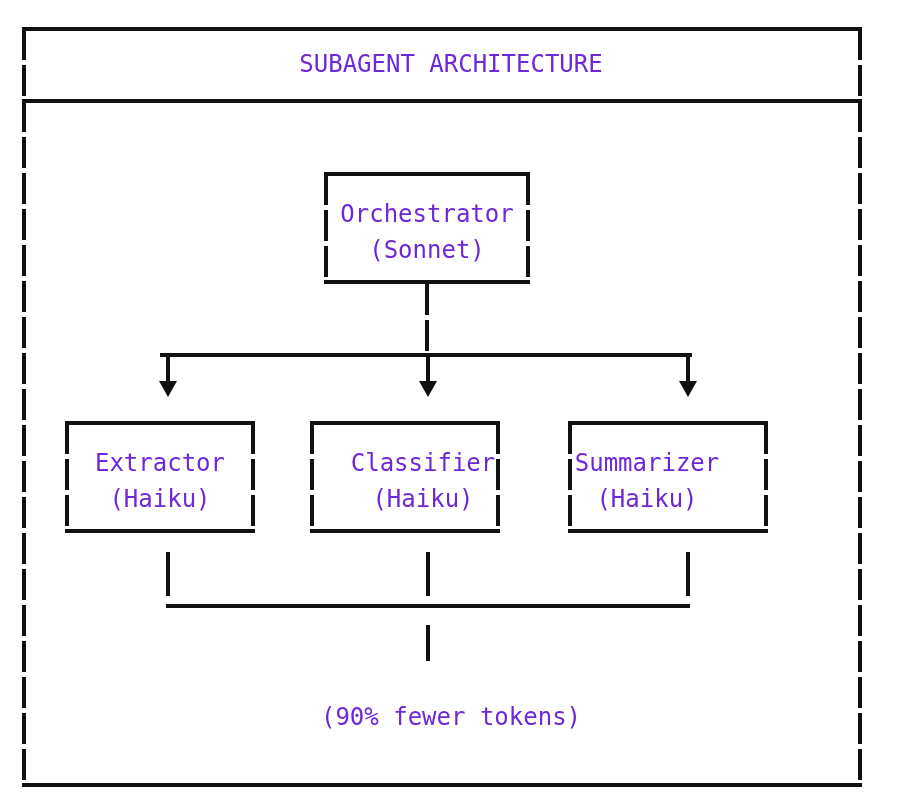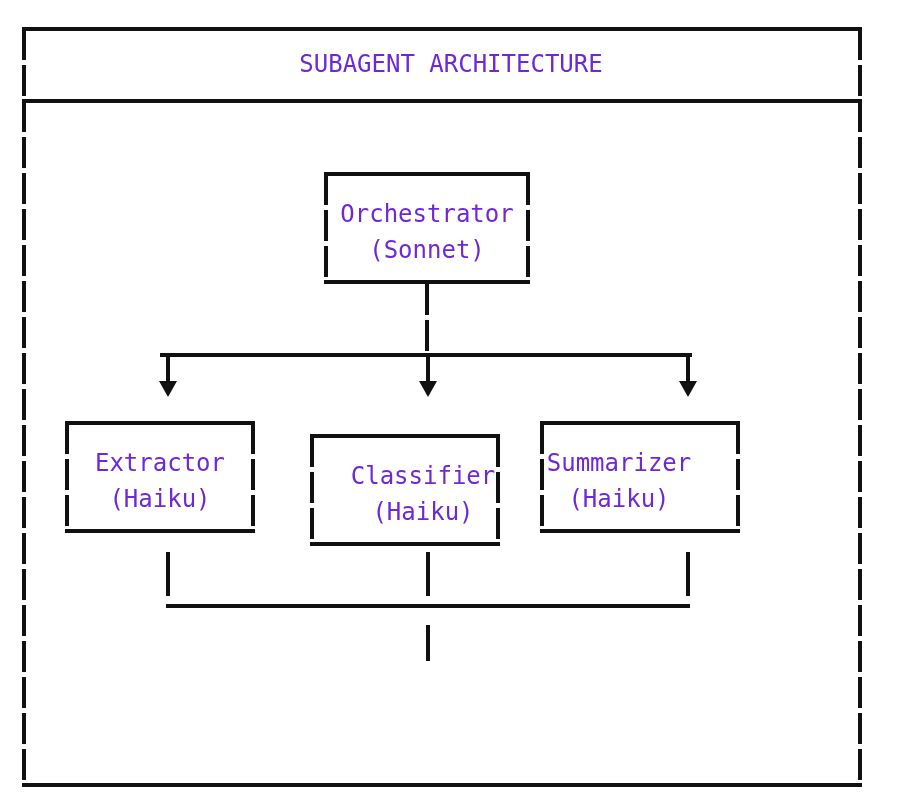--- a/index.html
+++ b/index.html
@@ -136,40 +136,41 @@
 
   <div class="node-box" style="left:65px; top:421px; width:190px; height:80px;">
     <div class="hline" style="left:0px; top:0px; width:190px;"></div>
     <div class="hline" style="left:0px; top:108px; width:190px;"></div>
     <div class="vline" style="left:0px; top:2px; height:108px;"></div>
     <div class="vline" style="left:186px; top:2px; height:108px;"></div>
     <div class="mono-text box-label lbl" style="top:24px;">Extractor</div>
     <div class="mono-text box-label lbl" style="top:60px;">(Haiku)</div>
   </div>
 
-  <div class="node-box" style="left:310px; top:434px; width:226px; height:112px;text-decoration:underline;">
+  <div class="node-box" style="left:310px; top:421px; width:226px; height:112px;text-decoration:underline;">
     <div class="hline" style="left:0px; top:0px; width:190px;"></div>
     <div class="hline" style="left:0px; top:108px; width:190px;"></div>
     <div class="vline" style="left:0px; top:2px; height:108px;"></div>
     <div class="vline" style="left:186px; top:2px; height:108px;"></div>
     <div class="mono-text box-label lbl" style="top:24px;">Classifier</div>
     <div class="mono-text box-label lbl" style="top:60px;">(Haiku)</div>
   </div>
 
-  <div class="node-box" style="left:540px; top:421px; width:158px; height:112px;">
+  <div class="node-box" style="left:568px; top:421px; width:158px; height:112px;">
     <div class="hline" style="left:0px; top:0px; width:200px;"></div>
     <div class="hline" style="left:0px; top:108px; width:200px;"></div>
     <div class="vline" style="left:0px; top:2px; height:108px;"></div>
     <div class="vline" style="left:196px; top:2px; height:108px;"></div>
     <div class="mono-text box-label lbl" style="top:24px;">Summarizer</div>
     <div class="mono-text box-label lbl" style="top:60px;">(Haiku)</div>
   </div>
 
   <div class="vline solid" style="left:166px; top:552px; height:44px;"></div>
   <div class="vline solid" style="left:426px; top:552px; height:44px;"></div>
   <div class="vline solid" style="left:686px; top:552px; height:44px;"></div>
 
   <div class="hline" style="left:166px; top:604px; width:524px;"></div>
 
   <div class="vline solid" style="left:426px; top:625px; height:36px;"></div>
 
+  <div class="mono-text footer-label" style="top:699px;">(90% fewer tokens)</div>
 
 </div>
 
 </body></html>

